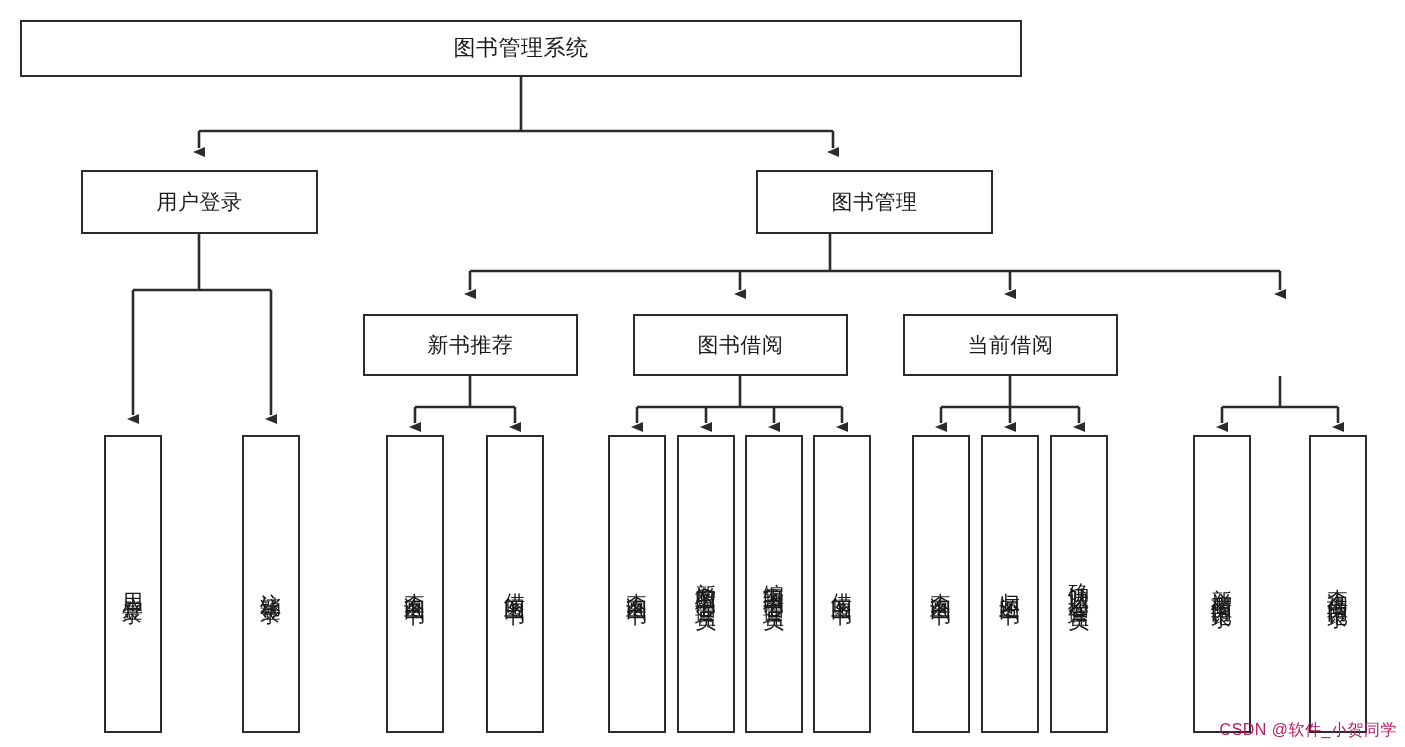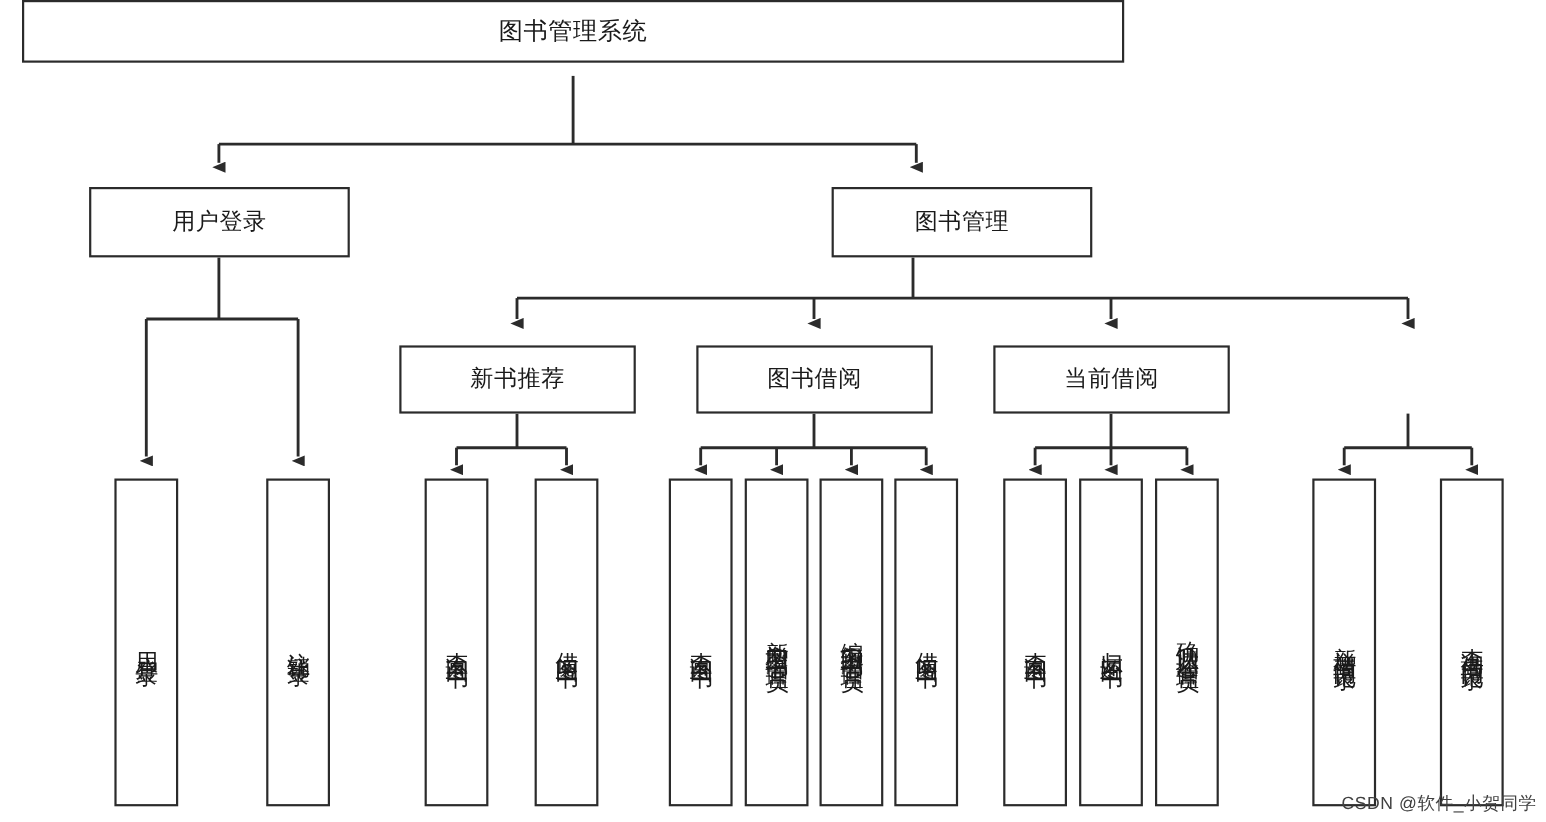--- a/index.html
+++ b/index.html
@@ -65,21 +65,21 @@
     line-height: 1.0;
     letter-spacing: 4px;
     white-space: nowrap;
     text-align: center;
   }
   #watermark {
     position: absolute;
     right: 8px;
     bottom: 6px;
     font-size: 16px;
-    color: #404040;
+    color: #be185d;
     letter-spacing: 0.5px;
     z-index: 6;
     white-space: nowrap;
     user-select: none;
   }
 </style>
 </head>
 <body>
 
 <div id="canvas">
@@ -127,21 +127,21 @@
       <path d="M1010,407 L1010,423" marker-end="url(#arrow)"></path>
       <path d="M1079,407 L1079,423" marker-end="url(#arrow)"></path>
 
       <path d="M1280,376 L1280,407"></path>
       <path d="M1222,407 L1338,407"></path>
       <path d="M1222,407 L1222,423" marker-end="url(#arrow)"></path>
       <path d="M1338,407 L1338,423" marker-end="url(#arrow)"></path>
     </g>
   </svg>
 
-  <div class="node horiz root" style="left:20px; top:0; width:1002px; height:57px;">
+  <div class="node horiz root" style="left:20px; top:20px; width:1002px; height:57px;">
     <span class="label">图书管理系统</span>
   </div>
 
   <div class="node horiz" style="left:81px; top:170px; width:237px; height:64px;">
     <span class="label">用户登录</span>
   </div>
   <div class="node horiz" style="left:712px; top:170px; width:237px; height:64px;margin-left:44px;">
     <span class="label">图书管理</span>
   </div>
 

